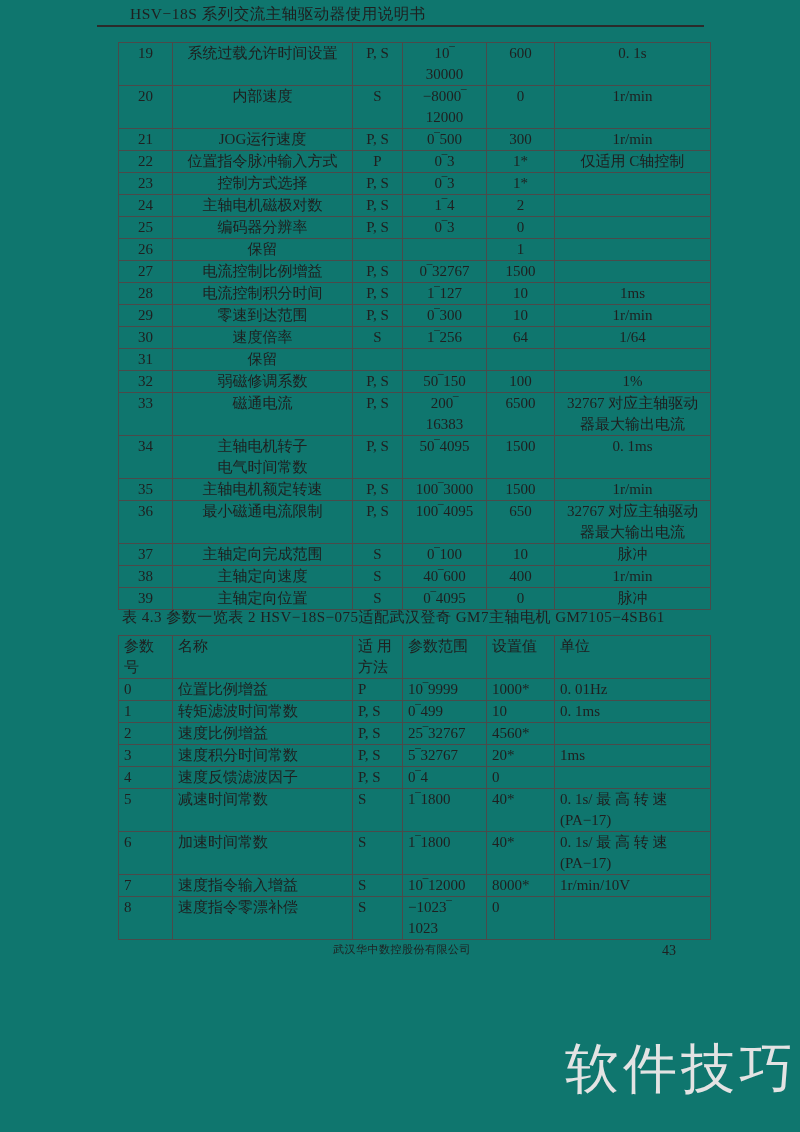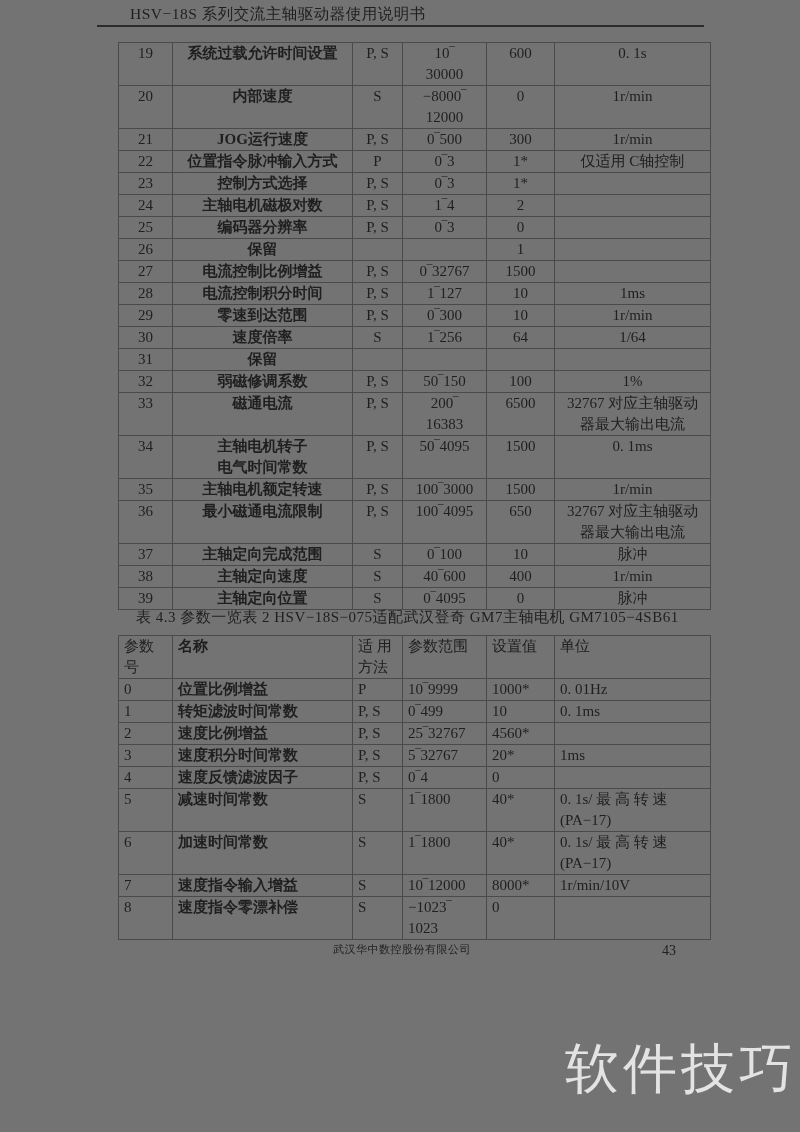--- a/index.html
+++ b/index.html
@@ -1,19 +1,19 @@
 <!DOCTYPE html>
 <html><head>
 <meta charset="utf-8">
 <style>
   html,body{margin:0;padding:0;background:#e8e8e8;}
   .page{
     position:relative;
     width:800px;height:1132px;
-    background:#737373;
+    background:#0f766e;
     font-family:"Liberation Serif","DejaVu Serif",serif;
     color:#1f1f1f;
     overflow:hidden;
   }
   .doc-title{
     position:absolute;left:130px;top:4px;
     font-size:15.5px;letter-spacing:0.5px;white-space:nowrap;
   }
   .header-rule{
     position:absolute;left:97px;top:25px;width:607px;height:2px;
@@ -28,27 +28,27 @@
   .ptable td{
     border:1px solid #4a4a4a;
     padding:0 5px;
     height:21px;line-height:21px;
     font-size:15px;
     vertical-align:top;
     white-space:pre-line;
     overflow:hidden;
   }
   .c-num{padding-left:10px;}
-  .c-name{padding-left:8px;font-weight:bold;}
+  .c-name{padding-left:8px;}
   .c-method{padding-left:6px;margin-left:44px;}
   .c-range{padding-left:8px;margin-top:8px;}
   .c-value{padding-left:6px;}
   .c-unit{padding-left:6px;}
   .t2-title{
-    position:absolute;left:136px;top:608px;
+    position:absolute;left:122px;top:608px;
     font-size:15px;white-space:nowrap;letter-spacing:0.5px;
   }
   .footer-company{
     position:absolute;left:333px;top:942px;
     font-size:11px;letter-spacing:0.5px;white-space:nowrap;
   }
   .footer-page{
     position:absolute;left:662px;top:943px;
     font-size:14px;
   }

